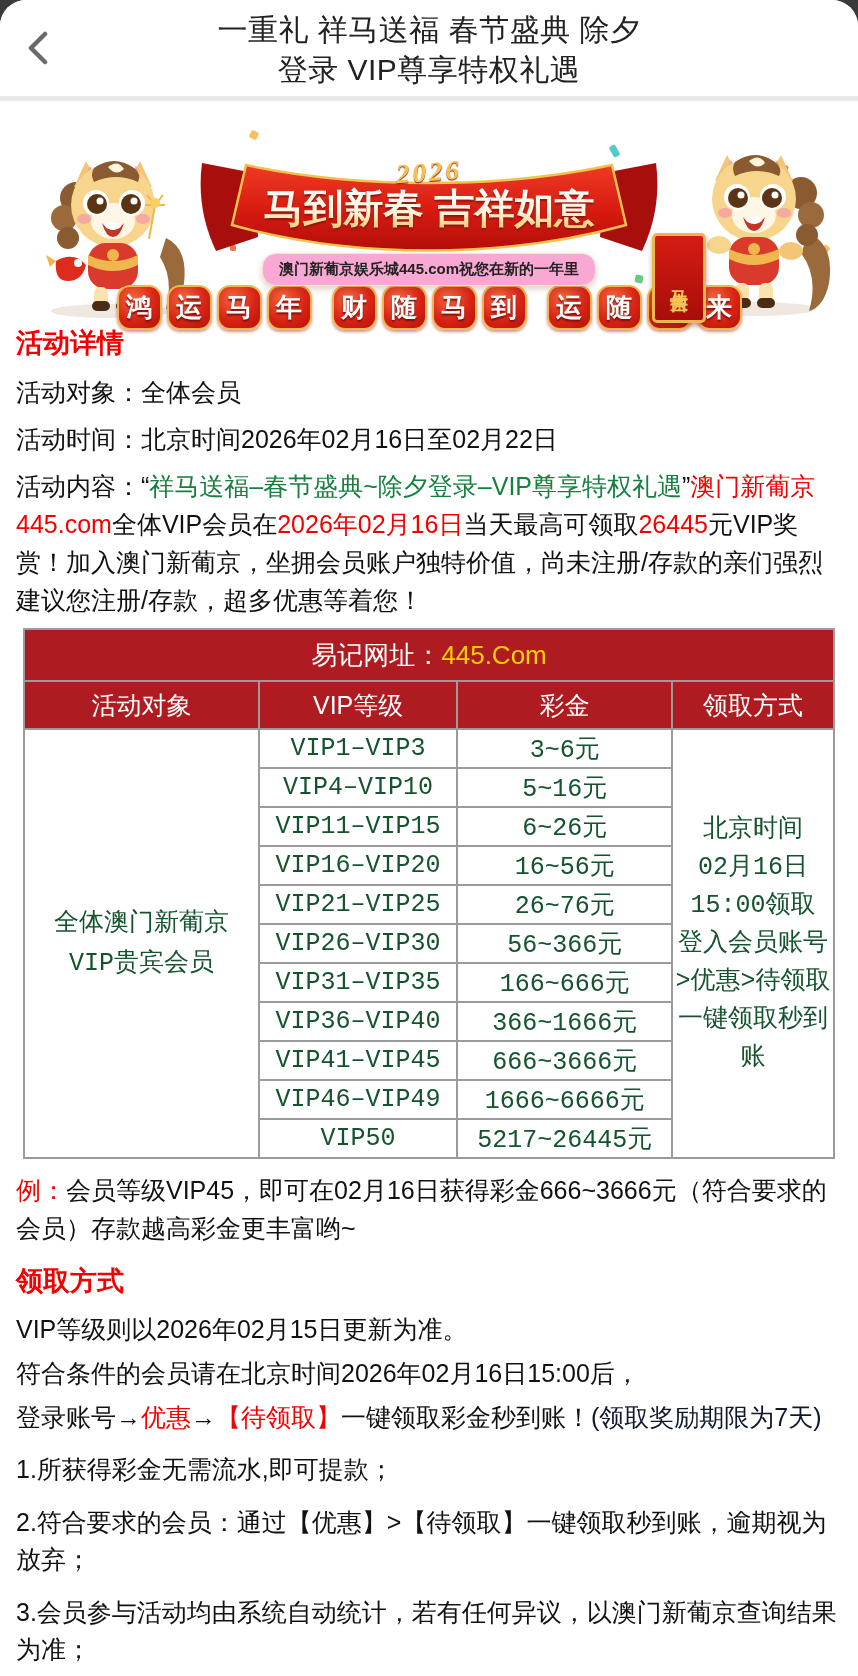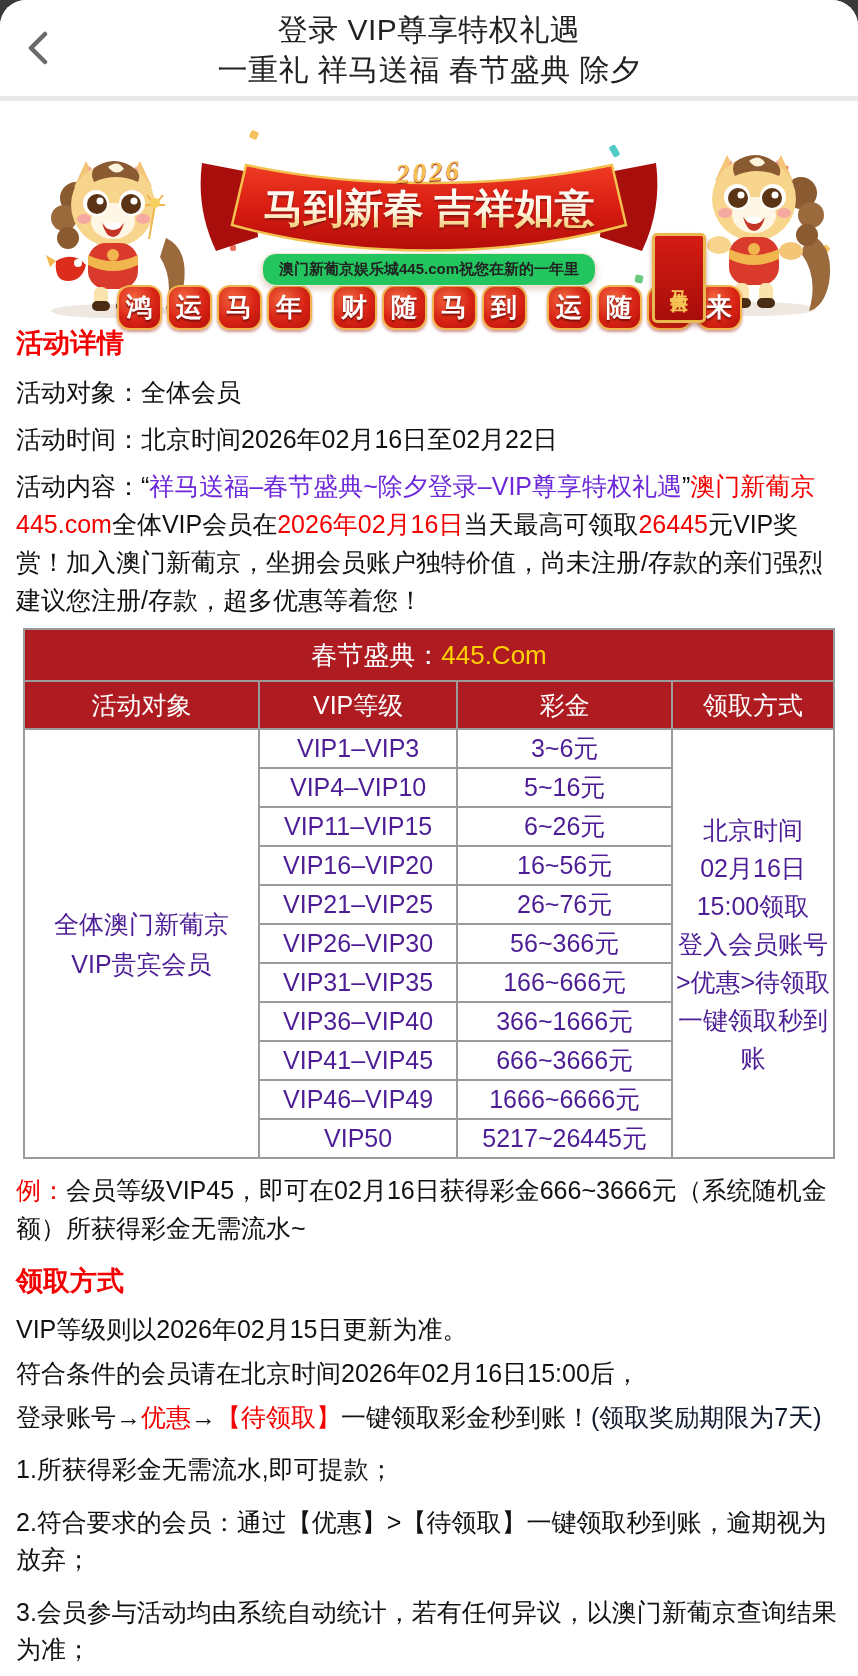--- a/index.html
+++ b/index.html
@@ -29,21 +29,21 @@
   .horse-left{left:16px;top:18px;}
   .horse-right{right:4px;top:8px;}
   .ribbon-wrap{position:absolute;left:50%;top:34px;transform:translateX(-50%);width:470px;height:104px;}
   .year-script{
     position:absolute;left:50%;top:-2px;transform:translateX(-50%) rotate(-4deg);
     font-family:"Liberation Serif","DejaVu Serif",serif;font-style:italic;font-weight:700;
     font-size:27px;color:#f5c14f;text-shadow:0 1px 1px #8f1410;letter-spacing:3px;z-index:3;
   }
   .subtitle-strip{
     position:absolute;left:50%;top:128px;transform:translateX(-50%);
-    background:#22c55e;border:1px solid #f0e7d6;border-radius:14px;
+    background:#f9a8d4;border:1px solid #f0e7d6;border-radius:14px;
     box-shadow:0 3px 6px rgba(140,60,20,.25);
     padding:6px 16px;font-size:15px;font-weight:700;color:#222;white-space:nowrap;z-index:2;
   }
   .badges-row{position:absolute;left:0;right:0;top:160px;display:flex;justify-content:center;gap:20px;}
   .badge-group{display:flex;gap:5px;}
   .badge{
     width:41px;height:41px;border-radius:13px;
     background:radial-gradient(circle at 35% 28%,#f3663f 0%,#d92415 55%,#b50f0b 100%);
     border:2px solid #f2b64e;color:#fff;font-size:26px;font-weight:700;
     display:flex;align-items:center;justify-content:center;
@@ -68,42 +68,42 @@
   .para{font-size:25px;color:#111;line-height:38px;margin:0 0 9px;}
   
   .vip-table{
     border-collapse:collapse;width:812px;margin:8px auto 12px;
     border:2px solid #2e2e2e;table-layout:fixed;
   }
   .vip-table td{border:2px solid #9b9b9b;text-align:center;vertical-align:middle;}
   .tbl-title-cell{background:#ae1c22;color:#fff;font-size:26px;height:48px;}
   .tbl-url{color:#ffd100;margin-top:12px;}
   .tbl-head td{background:#ae1c22;color:#fff;font-size:25px;height:44px;}
-  .tbl-body td{background:#fff;color:#4c1d95;font-size:25px;height:37px;padding:0 2px;}
+  .tbl-body td{background:#fff;color:#14532d;font-size:25px;height:37px;padding:0 2px;font-family:Liberation Mono, monospace;}
   .col-target{font-size:25px;line-height:40px;}
   .col-method{font-size:22px;line-height:38px;}
   .col-w1{width:29%;} .col-w2{width:24.5%;} .col-w3{width:26.5%;} .col-w4{width:20%;}
   
   .rule-line{font-size:25px;color:#111;line-height:37px;margin:16px 0 5px;}
   .claim-line{font-size:25px;color:#111;line-height:36px;margin:0 0 8px;}
 </style>
 </head>
 <body>
 
 <div class="page">
 
   <div class="app-header">
     <button class="back-btn">
       <svg width="24" height="34" viewBox="0 0 24 34">
         <polyline points="19,3 5,17 19,31" fill="none" stroke="#6a6a6a" stroke-width="4.5" stroke-linecap="round" stroke-linejoin="round"></polyline>
       </svg>
     </button>
     <div class="app-title">
+      <div>一重礼 祥马送福 春节盛典 除夕</div>
       <div>登录 VIP尊享特权礼遇</div>
-      <div>一重礼 祥马送福 春节盛典 除夕</div>
     </div>
   </div>
   <div class="header-divider"></div>
 
   <div class="banner">
 
     <span class="confetti" style="left:250px;top:6px;width:8px;height:8px;background:#f4b63f;transform:rotate(25deg);"></span>
     <span class="confetti" style="right:240px;top:20px;width:7px;height:12px;background:#35c3c0;transform:rotate(-30deg);"></span>
     <span class="confetti" style="right:70px;top:40px;width:8px;height:8px;background:#e8573f;transform:rotate(15deg);"></span>
     <span class="confetti" style="right:30px;top:120px;width:7px;height:11px;background:#f4b63f;transform:rotate(40deg);"></span>
@@ -239,33 +239,33 @@
           <span class="badge">来</span>
         </div>
       </div>
   </div>
 
   <div class="content">
 
     <div class="sec-heading">活动详情</div>
     <p class="detail-line"><span>活动对象：全体会员</span></p>
     <p class="detail-line"><span>活动时间：北京时间2026年02月16日至02月22日</span></p>
-    <p class="para"><span>活动内容：“</span><span style="color: #6d28d9;">祥马送福–春节盛典~除夕登录–VIP尊享特权礼遇</span><span>”</span><span style="color: rgb(244, 0, 0);">澳门新葡京445.com</span><span>全体VIP会员在</span><span style="color: rgb(244, 0, 0);">2026年02月16日</span><span>当天最高可领取</span><span style="color: rgb(244, 0, 0);">26445</span><span>元VIP奖赏！加入澳门新葡京，坐拥会员账户独特价值，尚未注册/存款的亲们强烈建议您注册/存款，超多优惠等着您！</span></p>
+    <p class="para"><span>活动内容：“</span><span style="color: #15803d;">祥马送福–春节盛典~除夕登录–VIP尊享特权礼遇</span><span>”</span><span style="color: rgb(244, 0, 0);">澳门新葡京445.com</span><span>全体VIP会员在</span><span style="color: rgb(244, 0, 0);">2026年02月16日</span><span>当天最高可领取</span><span style="color: rgb(244, 0, 0);">26445</span><span>元VIP奖赏！加入澳门新葡京，坐拥会员账户独特价值，尚未注册/存款的亲们强烈建议您注册/存款，超多优惠等着您！</span></p>
 
     <table class="vip-table">
       <colgroup>
         <col class="col-w1">
           <col class="col-w2">
           <col class="col-w3">
           <col class="col-w4">
       </colgroup>
       <tbody>
         <tr>
           <td colspan="4" class="tbl-title-cell">
-            <span>春节盛典：</span><span class="tbl-url">445.Com</span>
+            <span>易记网址：</span><span class="tbl-url">445.Com</span>
           </td>
         </tr>
         <tr class="tbl-head">
           <td>活动对象</td>
           <td>VIP等级</td>
           <td>彩金</td>
           <td>领取方式</td>
         </tr>
       </tbody>
       <tbody class="tbl-body">
@@ -311,21 +311,21 @@
             <td>VIP46–VIP49</td>
             <td>1666~6666元</td>
           </tr>
           <tr>
             <td>VIP50</td>
             <td>5217~26445元</td>
           </tr>
         </tbody>
     </table>
 
-    <p class="para"><span style="color: rgb(244, 0, 0);">例：</span><span>会员等级VIP45，即可在02月16日获得彩金666~3666元（系统随机金额）所获得彩金无需流水~</span></p>
+    <p class="para"><span style="color: rgb(244, 0, 0);">例：</span><span>会员等级VIP45，即可在02月16日获得彩金666~3666元（符合要求的会员）存款越高彩金更丰富哟~</span></p>
 
     <div class="sec-heading mt">领取方式</div>
     <p class="claim-line"><span>VIP等级则以2026年02月15日更新为准。</span></p>
     <p class="claim-line"><span>符合条件的会员请在北京时间2026年02月16日15:00后，</span></p>
     <p class="claim-line"><span>登录账号→</span><span style="color: rgb(244, 0, 0);">优惠</span><span>→</span><span style="color: rgb(244, 0, 0);">【待领取】</span><span>一键领取彩金秒到账！</span><span style="color: #0f172a;">(领取奖励期限为7天)</span></p>
 
     <p class="rule-line"><span>1.所获得彩金无需流水,即可提款；</span></p>
     <p class="rule-line"><span>2.符合要求的会员：通过【优惠】&gt;【待领取】一键领取秒到账，逾期视为放弃；</span></p>
     <p class="rule-line"><span>3.会员参与活动均由系统自动统计，若有任何异议，以澳门新葡京查询结果为准；</span></p>
 

